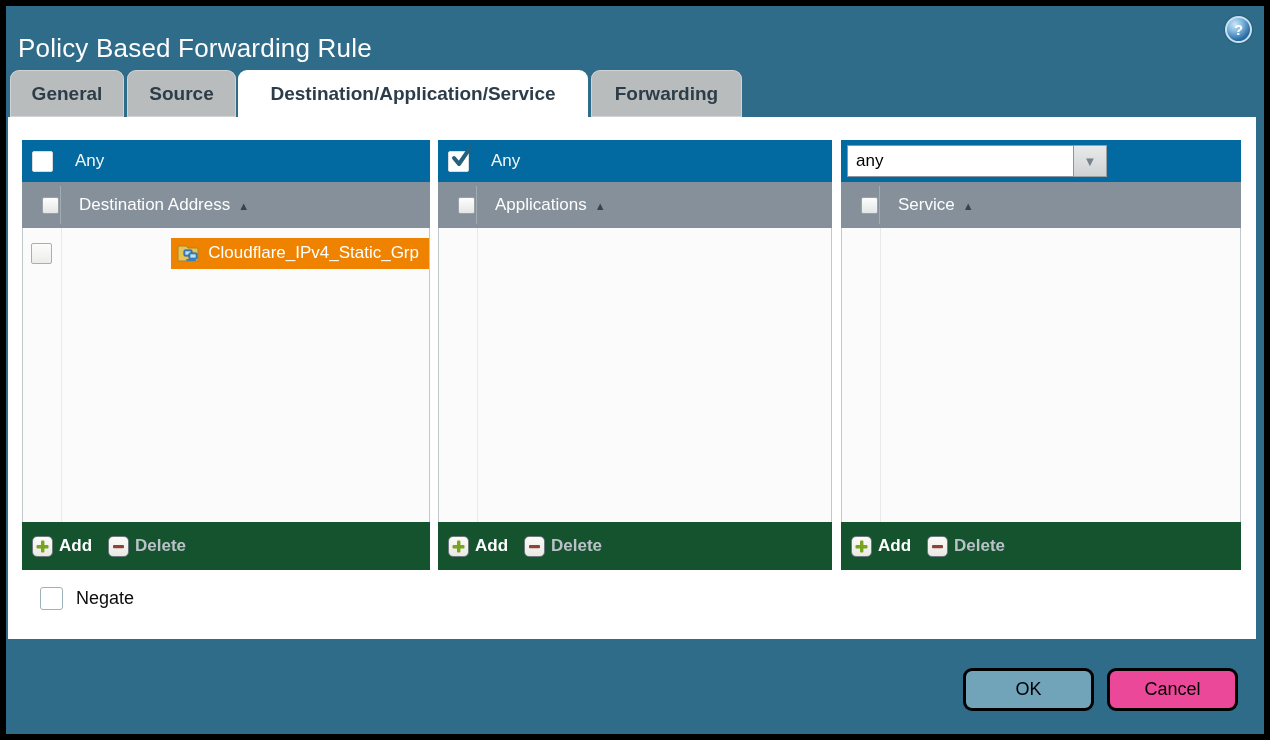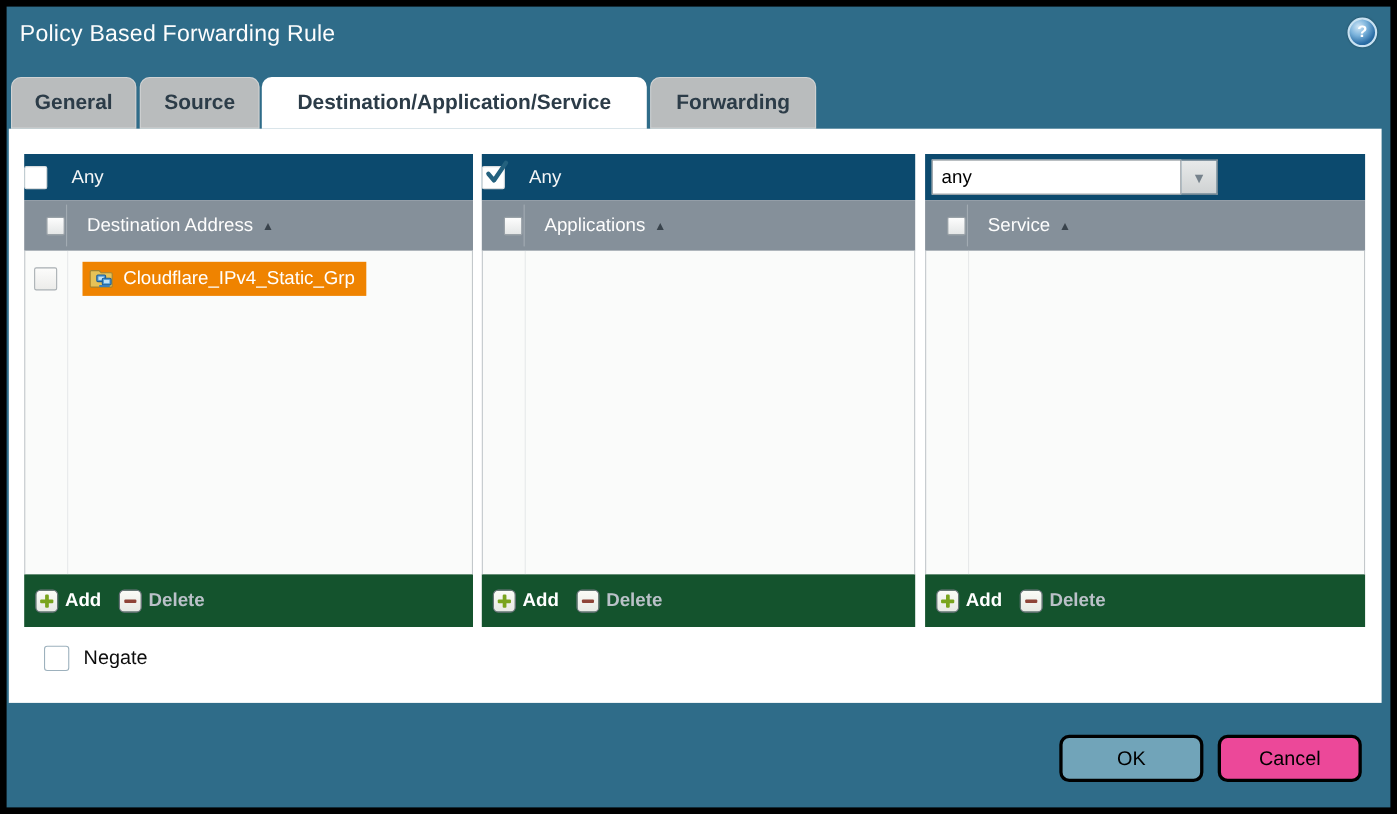--- a/index.html
+++ b/index.html
@@ -6,22 +6,22 @@
   html,body { background:#000; }
   body { font-family:"Liberation Sans", sans-serif; }
 
   .stage{
     position:relative; width:1270px; height:740px;
     background:#2f6c89; border:6px solid #000; overflow:hidden;
   }
 
   
   .title{
-    position:absolute; left:12px; top:13px;
-    color:#fdfdfd; font-size:21px; letter-spacing:.2px;
+    position:absolute; left:12px; top:27px;
+    color:#fdfdfd; font-size:26px; letter-spacing:.2px;
   }
   .help{
     position:absolute; left:1219px; top:10px; width:27px; height:27px;
     border-radius:50%;
     background:radial-gradient(circle at 35% 28%, #cfe6f6 0%, #7db4dc 35%, #2a6da5 70%, #1b5688 100%);
     border:2px solid #c9e2f2;
     box-shadow:0 0 2px rgba(0,0,0,.4);
     color:#fff; font-size:15px; font-weight:bold;
     display:flex; align-items:center; justify-content:center;
     cursor:pointer;
@@ -48,22 +48,22 @@
     position:absolute; left:2px; top:111px; width:1248px; height:522px;
     background:#fff;
   }
 
   .col{ position:absolute; top:23px; height:430px; }
   .col-dest{ left:14px;  width:408px; }
   .col-apps{ left:430px; width:394px; }
   .col-svc { left:833px; width:400px; }
 
   .anybar{
-    height:42px; background:#0c4a6e;
-    display:flex; align-items:center; 
+    height:42px; background:#0369a1;
+    display:flex; align-items:center; padding-left:10px;
   }
   .anybar .anylabel{ color:#f4f6f7; font-size:17px; margin-left:22px; }
 
   
   .cb{ position:relative; display:inline-block; background:#fff; cursor:pointer; }
   .cb-any{ width:21px; height:21px; border:1px solid #d8dcde; border-radius:2px; }
   .cb-check svg{ position:absolute; left:2px; top:-6px; overflow:visible; }
   .cb-hdr{
     width:17px; height:17px; border:1px solid #9aa2a8; border-radius:2px;
     background:linear-gradient(#fdfdfd,#e4e6e6);
@@ -86,21 +86,21 @@
 
   .list{
     height:294px; background:#fafbfa; position:relative;
     border-left:1px solid #c3c8cb; border-right:1px solid #c3c8cb;
     overflow:hidden;
   }
   .list .vline{ position:absolute; left:38px; top:0; bottom:0; width:1px; background:#e7e9ea; }
 
   .row{
     position:absolute; left:0; right:0; top:0; height:40px;
-    display:flex; align-items:center; padding-left:8px; cursor:pointer;
+    display:flex; align-items:center; padding-left:8px; cursor:pointer;justify-content:space-between;
   }
   .rowsel{
     margin-left:23px; height:31px;
     background:#ef8300; color:#fff; font-size:17px;
     display:flex; align-items:center; gap:7px; padding:0 10px 0 6px;
   }
   .ag-icon{ display:inline-block; width:24px; height:20px; }
 
   .colfooter{
     height:48px; background:#14532d;

